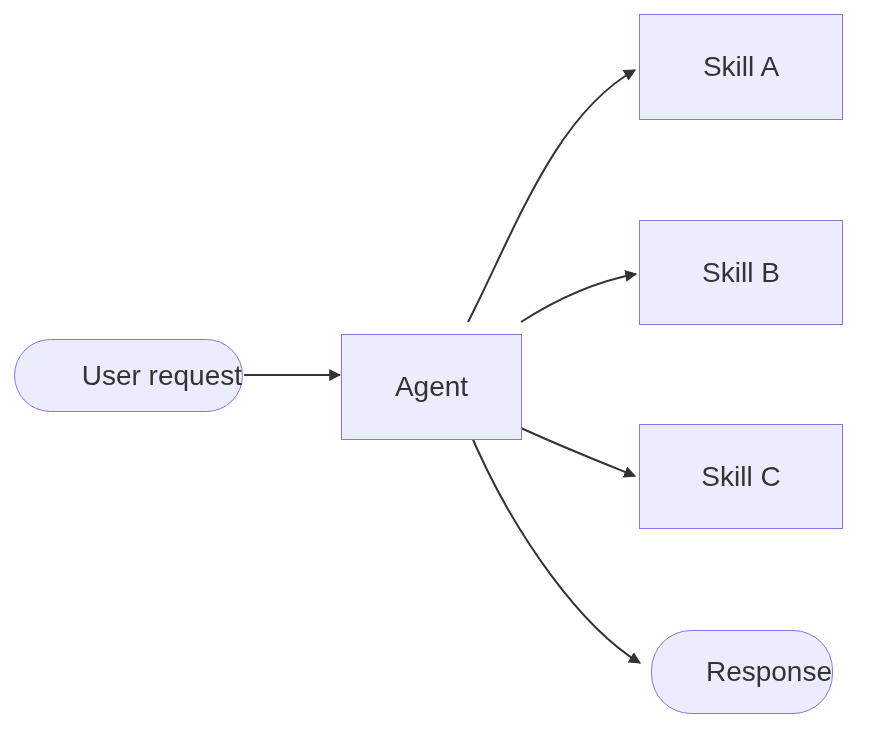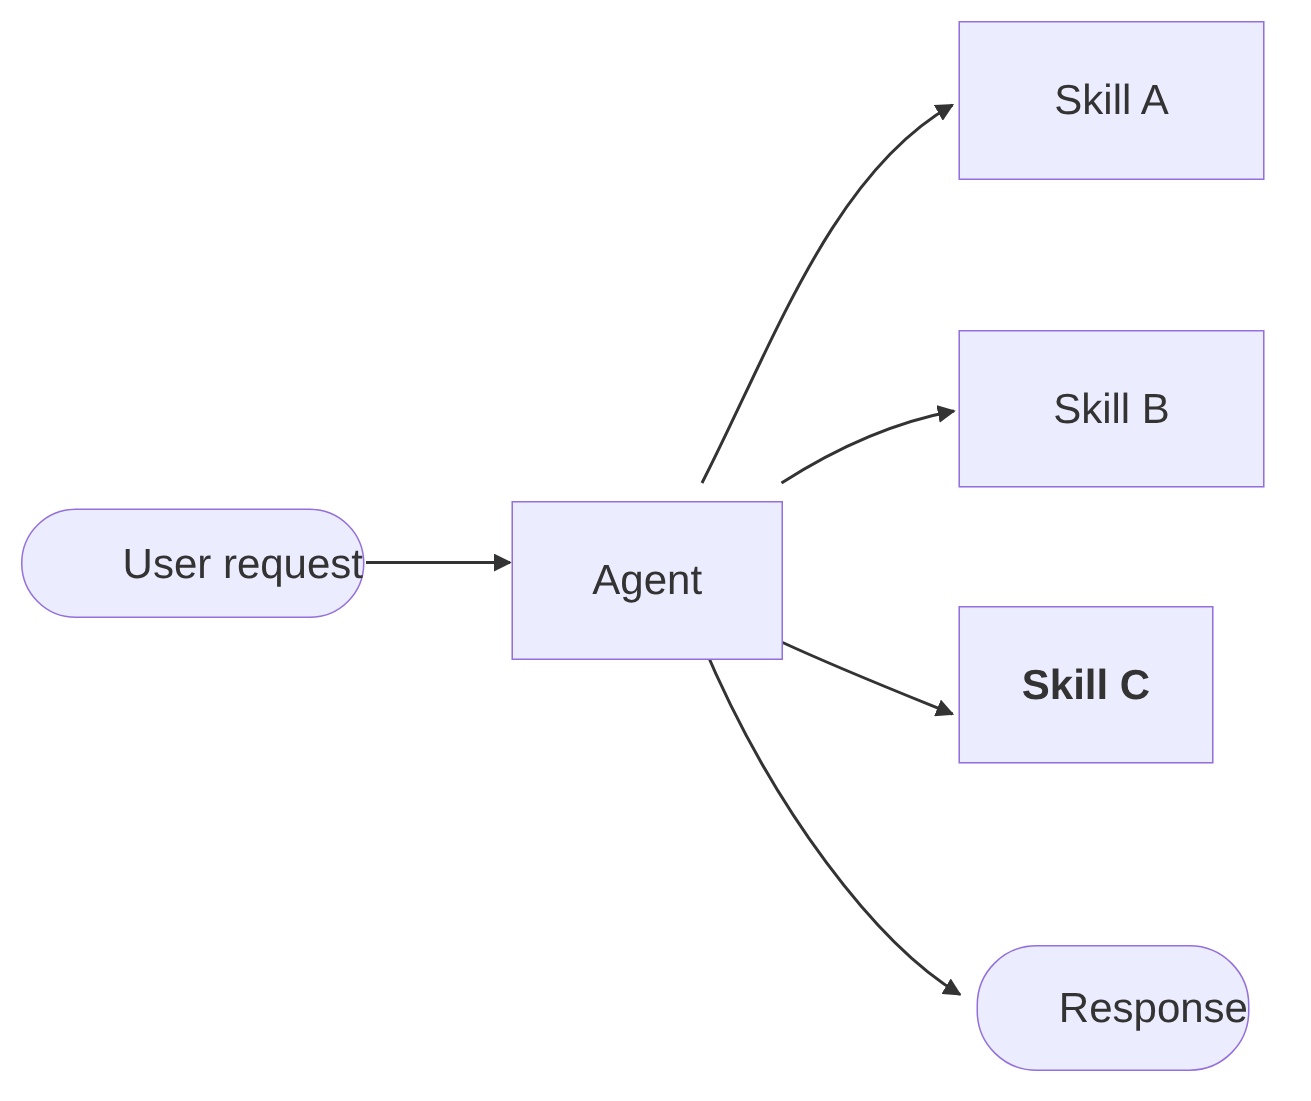--- a/index.html
+++ b/index.html
@@ -36,21 +36,21 @@
     white-space: nowrap;
   }
   .node.stadium {
     border-radius: 40px;
     justify-content: flex-end;
   }
   #n-user-request { left: 14px;  top: 339px; width: 229px; height: 73px;  }
   #n-agent        { left: 341px; top: 322px; width: 181px; height: 106px; margin-top: 12px; }
   #n-skill-a      { left: 639px; top: 14px;  width: 204px; height: 106px; }
   #n-skill-b      { left: 639px; top: 220px; width: 204px; height: 105px; }
-  #n-skill-c      { left: 639px; top: 404px; width: 170px; height: 105px; font-weight: bold; }
+  #n-skill-c      { left: 639px; top: 424px; width: 204px; height: 105px; }
   #n-response     { left: 651px; top: 630px; width: 182px; height: 84px;  }
   .edge {
     fill: none;
     stroke: #333333;
     stroke-width: 2px;
   }
 </style>
 </head>
 <body>
 

